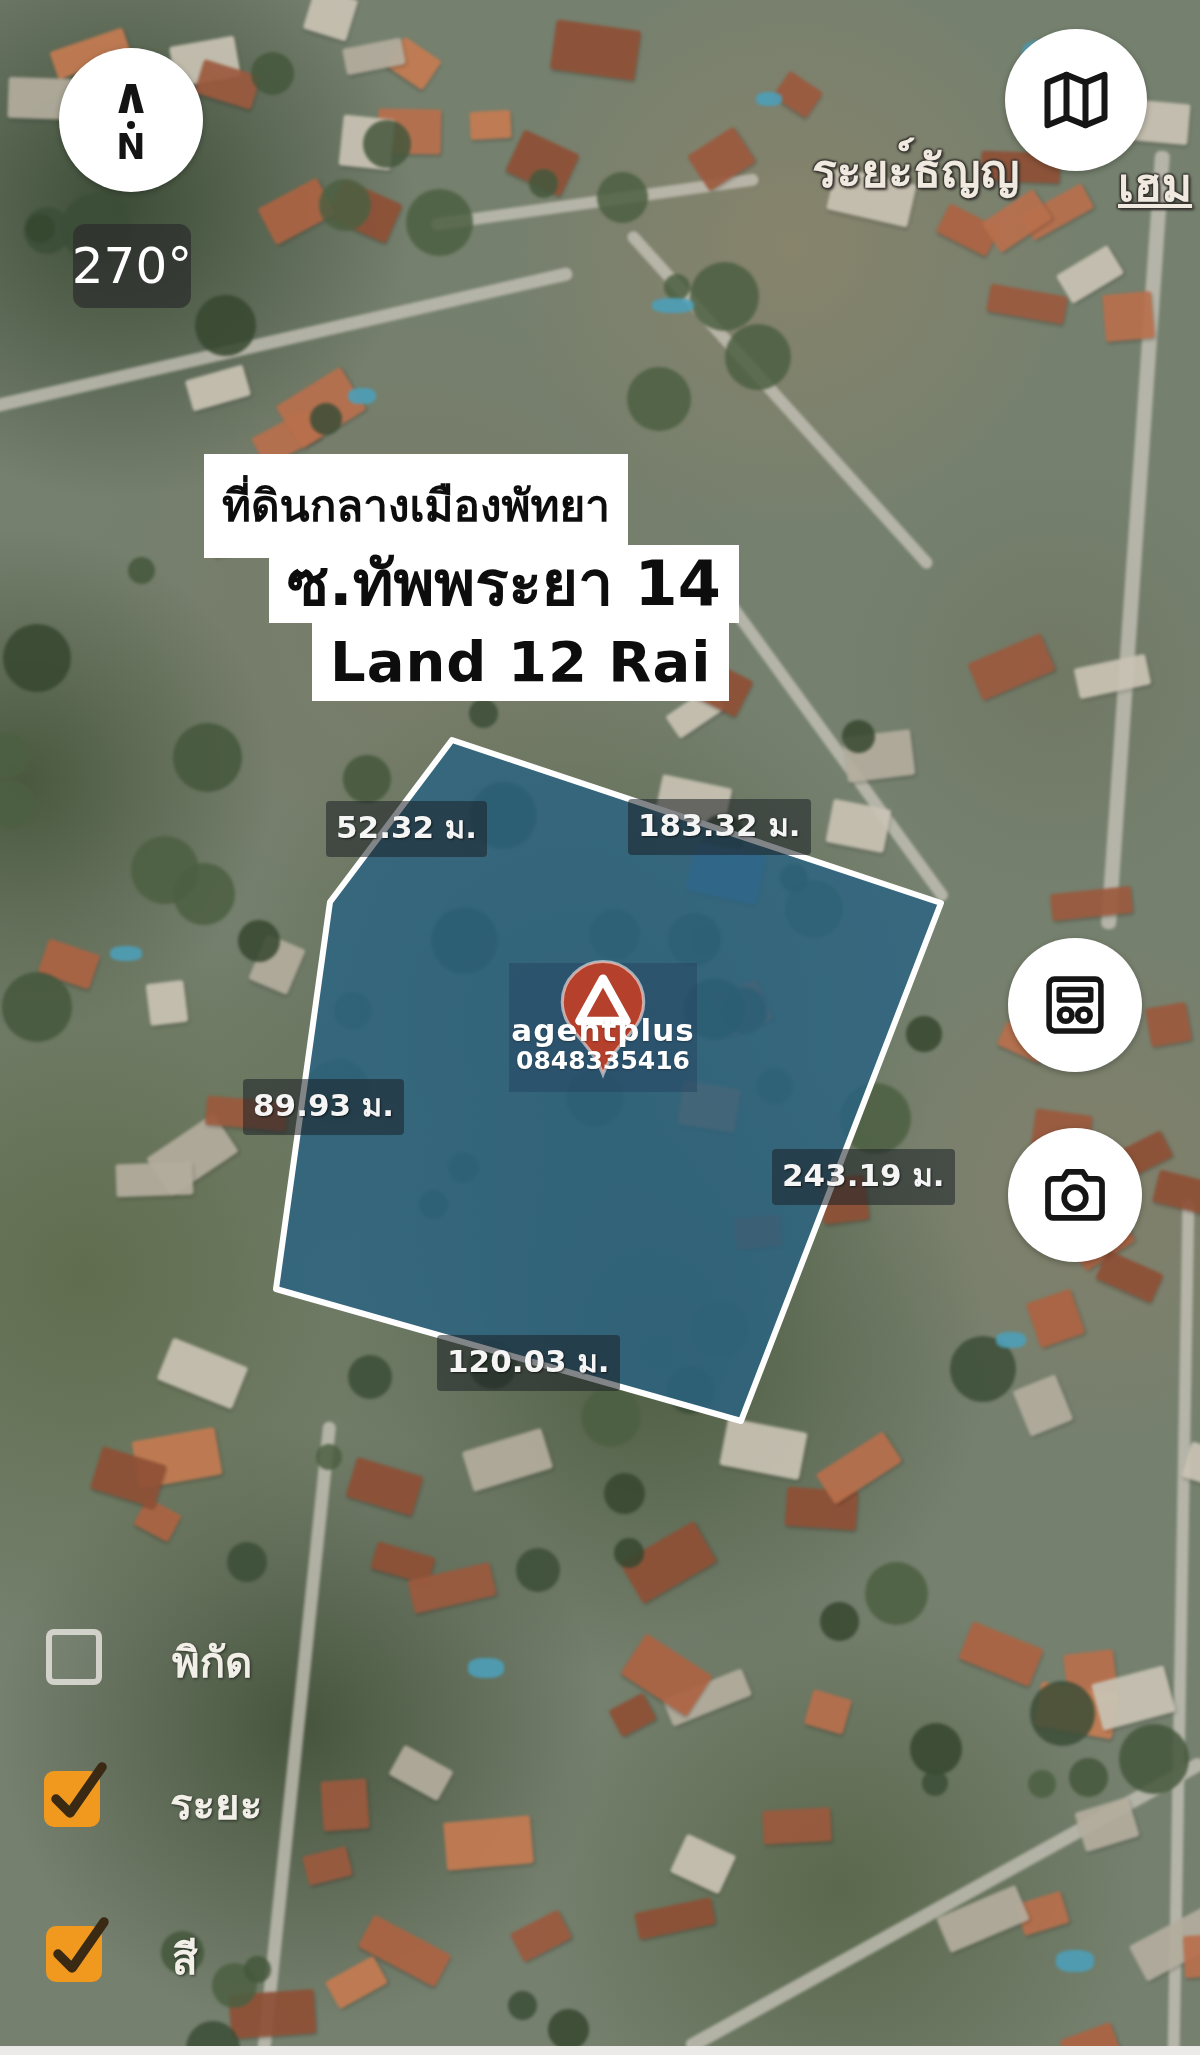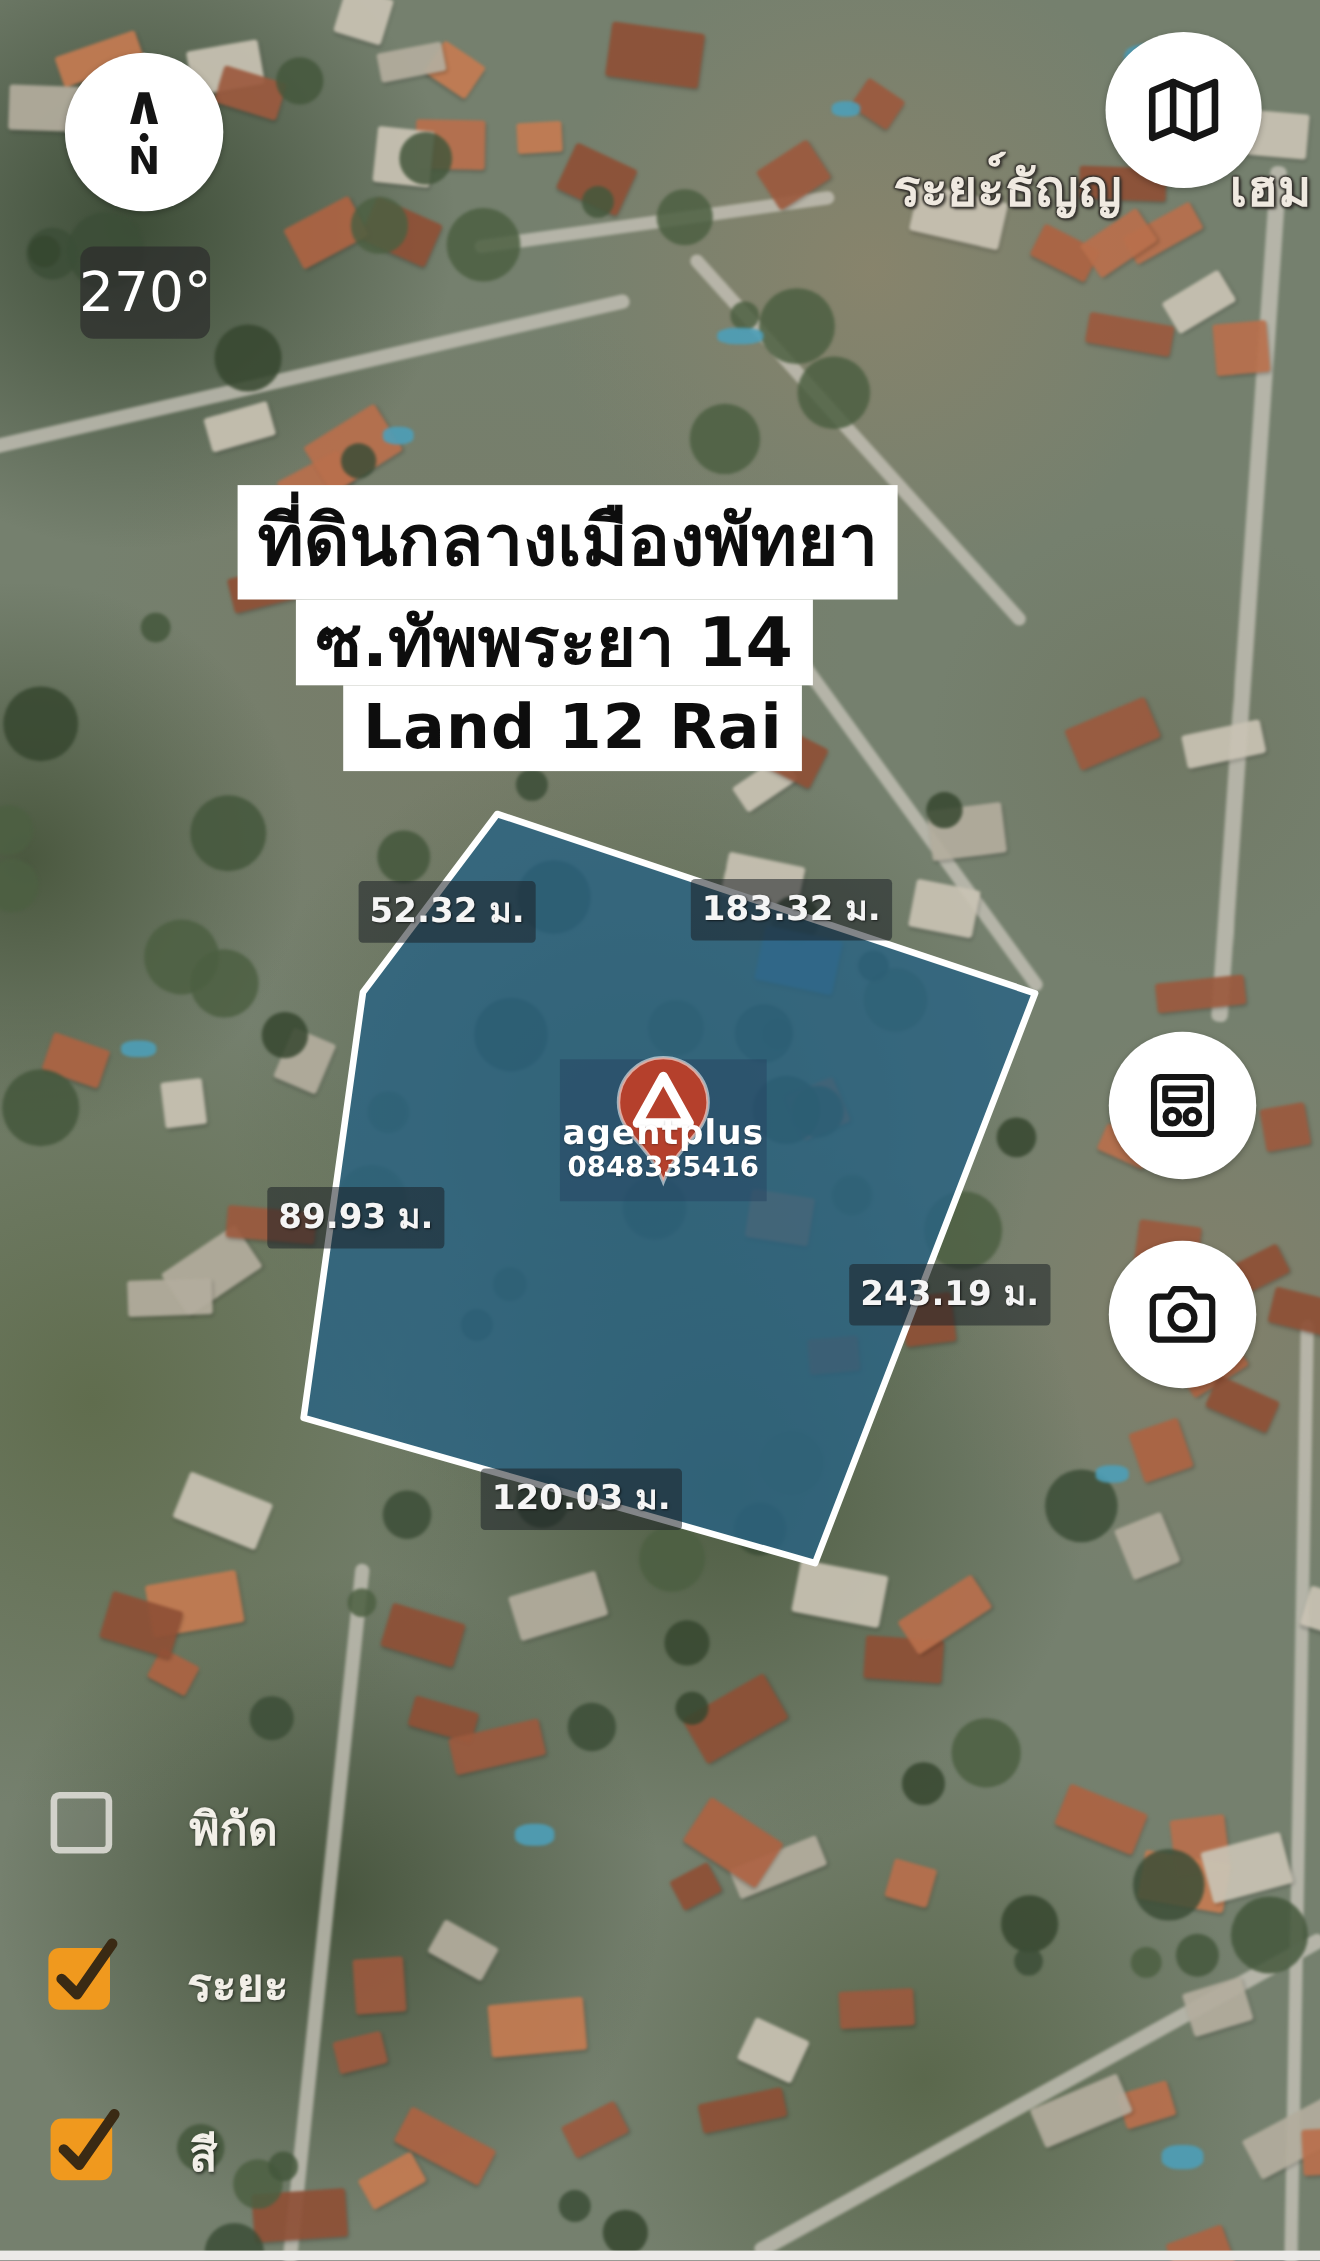--- a/index.html
+++ b/index.html
@@ -40,31 +40,31 @@
     text-shadow:1px 1px 2px rgba(0,0,0,.6);
   }
   .meas-0{left:326px;top:801px;} .meas-1{left:628px;top:799px;}
   .meas-2{left:243px;top:1079px;} .meas-3{left:772px;top:1149px;}
   .meas-4{left:437px;top:1335px;}
   
   .title-line{
     position:absolute;z-index:6;display:inline-block;white-space:nowrap;
     background:#fff;color:#0d0d0d;font-weight:700;padding:0 18px;
   }
-  .t1{left:204px;top:441px;font-size:64px;line-height:104px;margin-left:12px;}
+  .t1{left:204px;top:454px;font-size:44px;line-height:104px;}
   .t2{left:269px;top:545px;font-size:62px;line-height:78px;}
   .t3{left:312px;top:623px;font-size:56px;line-height:78px;letter-spacing:1px;}
   
   .place{
     position:absolute;z-index:5;white-space:nowrap;
     font-size:46px;font-weight:600;color:#efe9e0;
     text-shadow:2px 2px 3px #33302c,-1px -1px 2px #33302c,1px -1px 2px #33302c,-1px 1px 2px #33302c;
   }
   .place-left{left:812px;top:134px;}
-  .place-right{left:1118px;top:134px;}
+  .place-right{left:1118px;top:148px;text-decoration:underline;}
   
   .circle-btn{
     position:absolute;z-index:8;background:#fff;border-radius:50%;
     display:flex;flex-direction:column;align-items:center;justify-content:center;
     box-shadow:0 2px 6px rgba(0,0,0,.28);
   }
   .btn-compass{left:59px;top:48px;width:144px;height:144px;}
   .btn-map{left:1005px;top:29px;width:142px;height:142px;}
   .btn-card{left:1008px;top:938px;width:134px;height:134px;}
   .btn-camera{left:1008px;top:1128px;width:134px;height:134px;}

